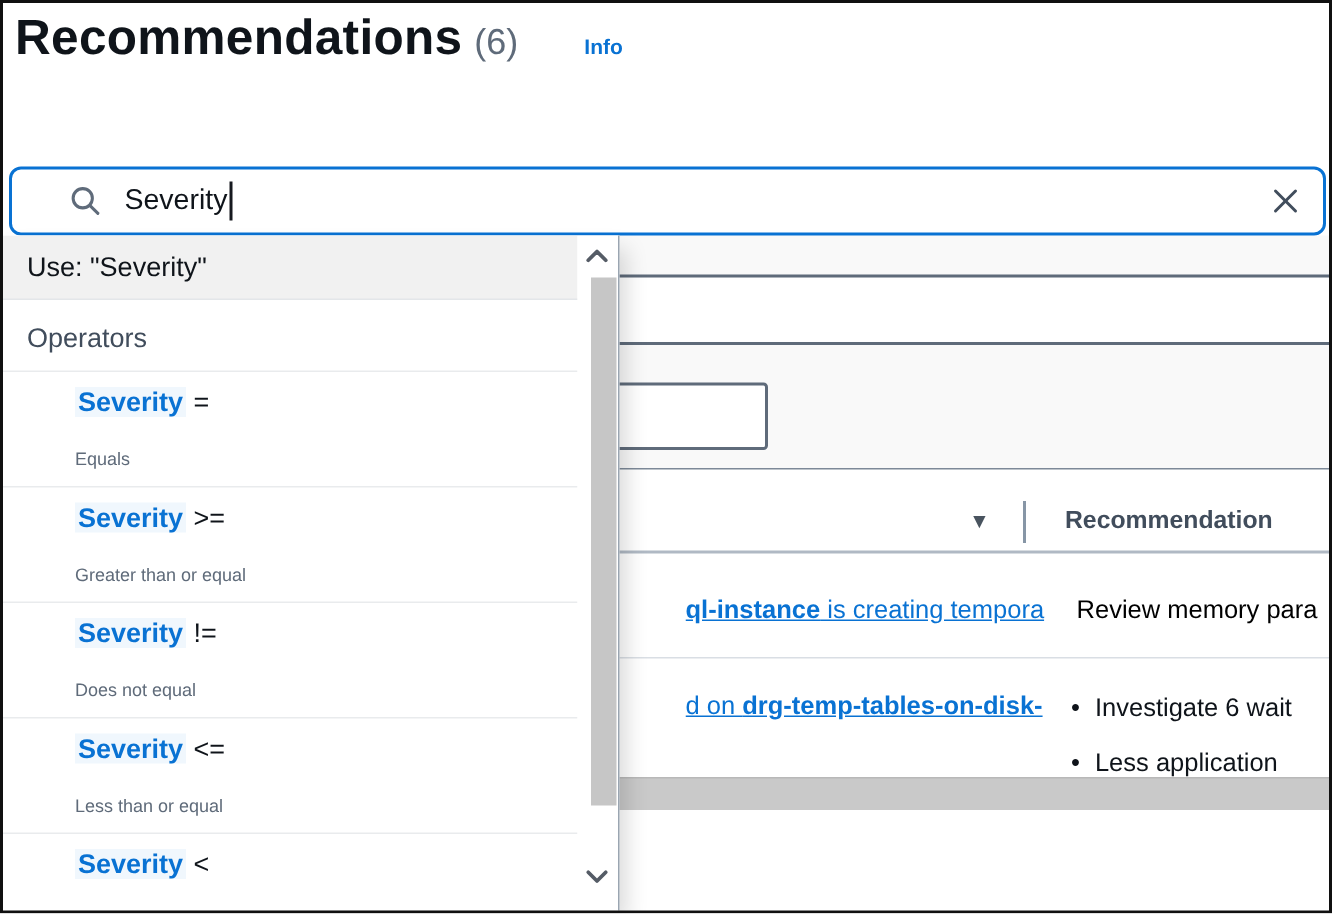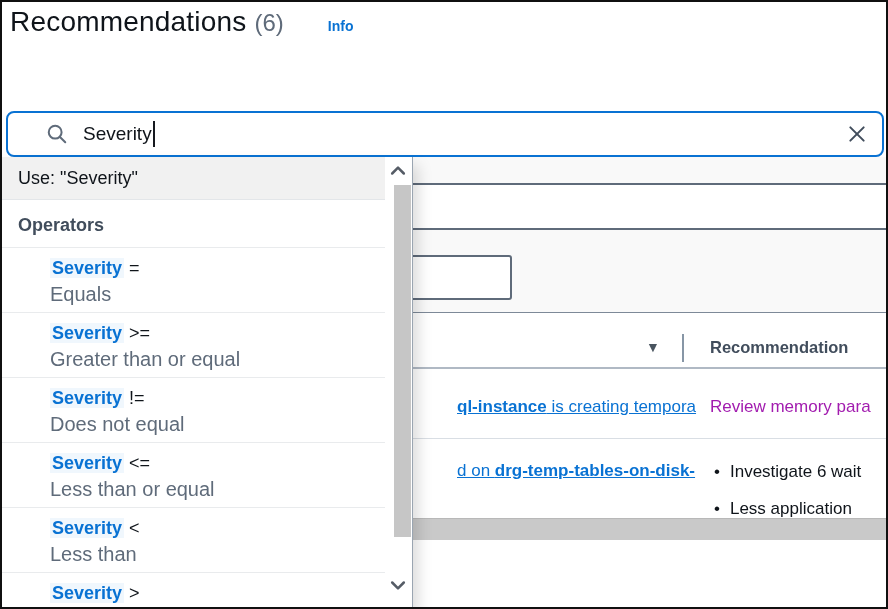--- a/index.html
+++ b/index.html
@@ -3,21 +3,21 @@
 <meta charset="utf-8">
 <style>
   html,body{margin:0;padding:0;background:#fff;}
   #screen{
     position:relative;width:888px;height:609px;overflow:hidden;background:#fff;
     font-family:"Liberation Sans",sans-serif;color:#0f141a;
   }
   .abs{position:absolute;}
   
   #title-row{left:10px;top:6px;display:flex;align-items:baseline;white-space:nowrap;}
-  .page-title{font-size:28px;font-weight:400;color:#0f141a;letter-spacing:.2px;}
+  .page-title{font-size:33px;font-weight:700;color:#0f141a;letter-spacing:.2px;}
   .page-count{font-size:24px;font-weight:400;color:#5f6b7a;margin-left:8px;}
   .info-link{font-size:14px;font-weight:700;color:#0972d3;margin-left:16px;cursor:pointer;padding-left:28px;}
   #description{left:8px;top:42px;width:878px;height:58px;overflow:hidden;
     font-size:16px;line-height:27px;color:#414d5c;}
   #description div{white-space:nowrap;}
   
   #search{left:6px;top:111px;width:878px;height:46px;box-sizing:border-box;
     border:2px solid #0972d3;border-radius:8px;background:#fff;display:flex;
     align-items:center;padding-left:38px;z-index:5;}
   #search .stext{font-size:19px;color:#0f141a;margin-left:15px;}
@@ -33,41 +33,41 @@
     border:2px solid #5f6b7a;border-radius:3px;z-index:2;}
   .sort-icon{left:646px;top:339px;font-size:14px;color:#49545f;z-index:2;}
   .col-divider{left:682px;top:334px;width:2px;height:28px;background:#8796a6;z-index:2;}
   .col-header{left:710px;top:338px;font-size:16.5px;font-weight:700;color:#414d5c;z-index:2;white-space:nowrap;}
   .header-bottom{left:2px;top:367px;width:884px;height:2px;background:#b0b9c4;z-index:2;}
   .row-sep{left:2px;top:438px;width:884px;height:1px;background:#d9dee4;z-index:2;}
   .cell-link{color:#0972d3;text-decoration:underline;font-size:17px;white-space:nowrap;overflow:hidden;z-index:2;cursor:pointer;margin-left:44px;}
   .cell-link b{font-weight:700;}
   .link-r1{left:413px;top:397px;width:292px;}
   .link-r2{left:413px;top:461px;width:292px;}
-  .cell-text{left:710px;top:397px;width:176px;font-size:17px;color:#a21caf;
-    white-space:nowrap;overflow:hidden;z-index:2;}
+  .cell-text{left:710px;top:397px;width:176px;font-size:17px;color:#000000;
+    white-space:nowrap;overflow:hidden;z-index:2;text-align:center;}
   .bullet-line{display:flex;font-size:17px;color:#0f141a;white-space:nowrap;overflow:hidden;z-index:2;width:172px;}
   .bullet-line .dot{margin-right:10px;}
   .b1{left:714px;top:462px;}
   .b2{left:714px;top:499px;}
   .h-scrollbar{left:2px;top:518px;width:884px;height:21px;background:#c9c9c9;
     border-top:1px solid #b8b8b8;z-index:3;cursor:pointer;}
   
   #dropdown{left:2px;top:157px;width:410px;height:450px;background:#fff;z-index:10;
     border-right:1px solid #9aa5b1;box-shadow:5px 8px 14px rgba(0,0,0,.15);overflow:hidden;}
   .dd-content{margin-right:27px;}
   .use-row{height:42px;line-height:42px;padding-left:16px;background:#f1f1f1;
     border-bottom:1px solid #e3e6e9;font-size:18px;color:#0f141a;cursor:pointer;}
-  .group-label{padding:15px 16px 11px 16px;font-size:18px;font-weight:700;color:#414d5c;
+  .group-label{padding:15px 16px 11px 16px;font-size:18px;font-weight:400;color:#414d5c;
     border-bottom:1px solid #e9ebed;}
   .op-item{padding:8px 10px 7px 48px;border-bottom:1px solid #e9ebed;cursor:pointer;}
   .op-title{font-size:18px;line-height:24px;}
   .op-title .field{font-weight:700;color:#0972d3;background:#f0f7fd;padding:0 2px;}
   .op-title .op{color:#0f141a;margin-left:5px;}
-  .op-desc{font-size:20px;line-height:21px;color:#5f6b7a;margin-top:4px;min-height:21px;}
+  .op-desc{font-size:12px;line-height:21px;color:#5f6b7a;margin-top:16px;min-height:21px;}
   .v-scrollbar{position:absolute;right:0;top:0;bottom:0;width:27px;background:#fff;}
   .v-thumb{position:absolute;right:1px;top:28px;width:17px;height:352px;background:#c6c6c6;cursor:pointer;}
   .scroll-up{position:absolute;top:4px;left:3px;cursor:pointer;}
   .scroll-down{position:absolute;bottom:8px;left:3px;cursor:pointer;}
   
   #frame{position:absolute;left:0;top:0;right:0;bottom:0;border:2px solid #101010;
     z-index:30;pointer-events:none;}
 </style>
 </head>
 <body>

